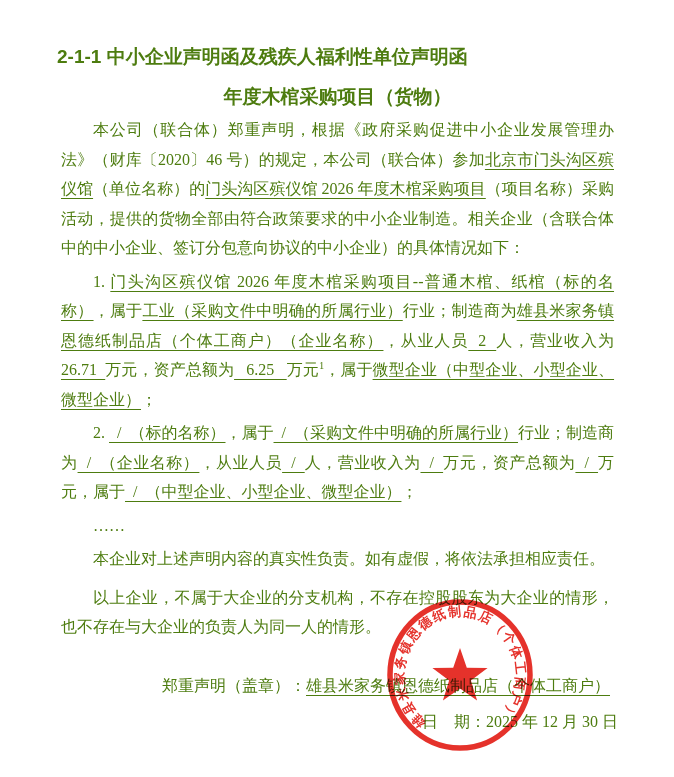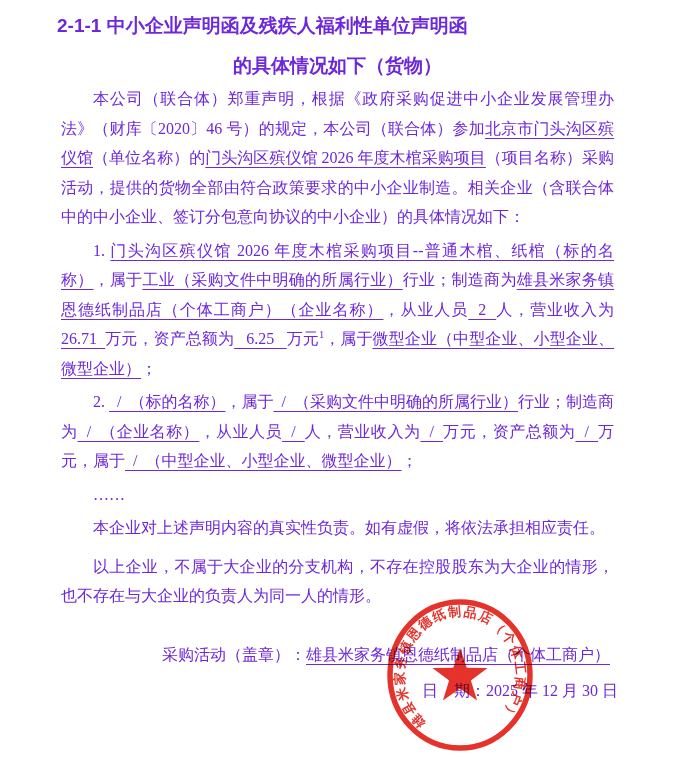--- a/index.html
+++ b/index.html
@@ -1,23 +1,23 @@
 <!DOCTYPE html>
 <html><head>
 <meta charset="utf-8">
 <style>
   html,body{margin:0;padding:0;background:#888;}
   .page{
     position:relative;
     width:674px;height:777px;
     background:#ffffff;
     box-sizing:border-box;
-    padding:13px 56px 0 57px;
+    padding:44px 56px 0 57px;
     font-family:"Liberation Serif","DejaVu Serif",serif;
-    color:#6d28d9;
+    color:#4d7c0f;
     overflow:hidden;
   }
   h1.sec{
     font-size:19px;line-height:25px;
     font-weight:bold;margin:0 0 15px 0;
     font-family:"Liberation Sans","DejaVu Sans",sans-serif;
   }
   h2.ttl{
     font-size:19px;line-height:25px;
     font-weight:bold;margin:0 0 6px 0;text-align:center;
@@ -54,36 +54,36 @@
     font-weight:bold;
   }
 </style>
 </head>
 <body>
 
 <div class="page">
 
   <h1 class="sec">2-1-1 中小企业声明函及残疾人福利性单位声明函</h1>
 
-  <h2 class="ttl">的具体情况如下（货物）</h2>
+  <h2 class="ttl">年度木棺采购项目（货物）</h2>
 
   <p class="para"><span>本公司（联合体）郑重声明，根据《政府采购促进中小企业发展管理办法》（财库〔2020〕46 号）的规定，本公司（联合体）参加</span><span class="u">北京市门头沟区殡仪馆</span><span>（单位名称）的</span><span class="u">门头沟区殡仪馆 2026 年度木棺采购项目</span><span>（项目名称）采购活动，提供的货物全部由符合政策要求的中小企业制造。相关企业（含联合体中的中小企业、签订分包意向协议的中小企业）的具体情况如下：</span></p>
 
   <p class="para"><span>1. </span><span class="u">门头沟区殡仪馆 2026 年度木棺采购项目--普通木棺、纸棺（标的名称）</span><span>，属于</span><span class="u">工业（采购文件中明确的所属行业）</span><span>行业；制造商为</span><span class="u">雄县米家务镇恩德纸制品店（个体工商户）（企业名称）</span><span>，从业人员</span><span class="u">&nbsp;&nbsp;2&nbsp;&nbsp;</span><span>人，营业收入为</span><span class="u">26.71&nbsp;&nbsp;</span><span>万元，资产总额为</span><span class="u">&nbsp;&nbsp;&nbsp;6.25&nbsp;&nbsp;&nbsp;</span><span>万元</span><sup>1</sup><span>，属于</span><span class="u">微型企业（中型企业、小型企业、微型企业）</span><span>；</span></p>
 
   <p class="para"><span>2. </span><span class="u">&nbsp;&nbsp;/&nbsp;&nbsp;（标的名称）</span><span>，属于</span><span class="u">&nbsp;&nbsp;/&nbsp;&nbsp;（采购文件中明确的所属行业）</span><span>行业；制造商为</span><span class="u">&nbsp;&nbsp;/&nbsp;&nbsp;（企业名称）</span><span>，从业人员</span><span class="u">&nbsp;&nbsp;/&nbsp;&nbsp;</span><span>人，营业收入为</span><span class="u">&nbsp;&nbsp;/&nbsp;&nbsp;</span><span>万元，资产总额为</span><span class="u">&nbsp;&nbsp;/&nbsp;&nbsp;</span><span>万元，属于</span><span class="u">&nbsp;&nbsp;/&nbsp;&nbsp;（中型企业、小型企业、微型企业）</span><span>；</span></p>
 
   <p class="para"><span>……</span></p>
 
   <p class="para"><span>本企业对上述声明内容的真实性负责。如有虚假，将依法承担相应责任。</span></p>
 
   <p class="para gap"><span>以上企业，不属于大企业的分支机构，不存在控股股东为大企业的情形，也不存在与大企业的负责人为同一人的情形。</span></p>
 
   <div class="sig">
-    <p class="company"><span>采购活动（盖章）：</span><span class="u">雄县米家务镇恩德纸制品店（个体工商户）</span></p>
+    <p class="company"><span>郑重声明（盖章）：</span><span class="u">雄县米家务镇恩德纸制品店（个体工商户）</span></p>
     <p class="date"><span>日　期：2025 年 12 月 30 日</span></p>
   </div>
 
   <svg class="stamp" viewBox="0 0 152 157" aria-hidden="true">
     <ellipse cx="76" cy="78" rx="70" ry="73" fill="none" stroke-width="5.5" stroke="#e3221b"></ellipse>
     <path d="M76,51 L82.8,70.7 L103.6,71 L86.9,83.6 L93.1,103.5 L76,91.5 L58.9,103.5 L65.1,83.6 L48.4,71 L69.2,70.7 Z" fill="#e3221b"></path>
     <defs>
       <path id="sealArc" d="M 42.3,125.1 A 56,59 0 1 1 109.7,125.1" fill="none"></path>
     </defs>
     <text font-size="13" fill="#e3221b">

